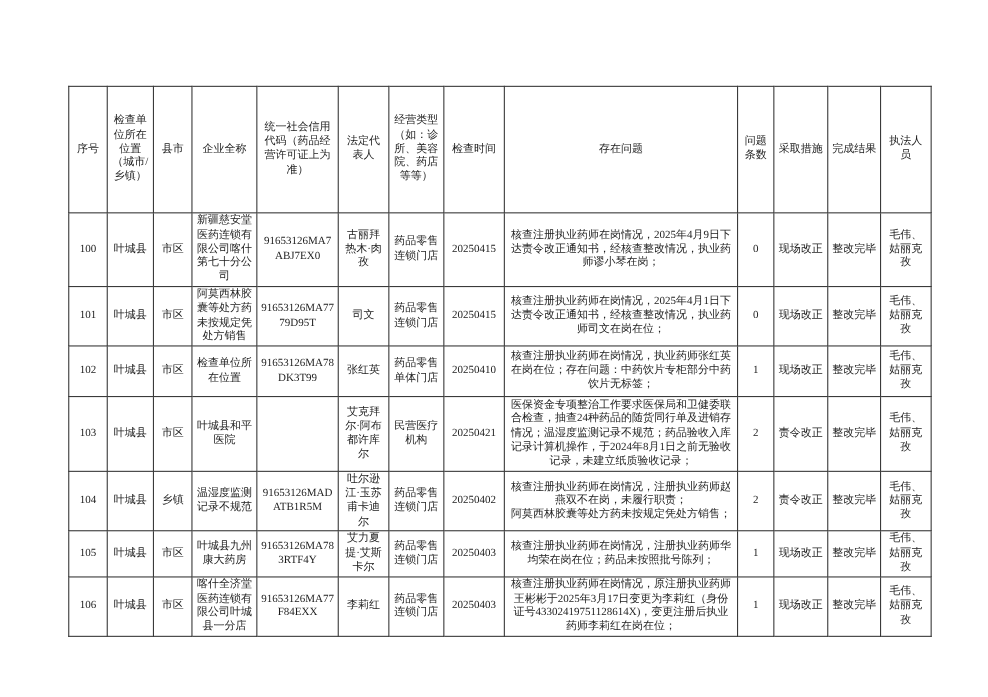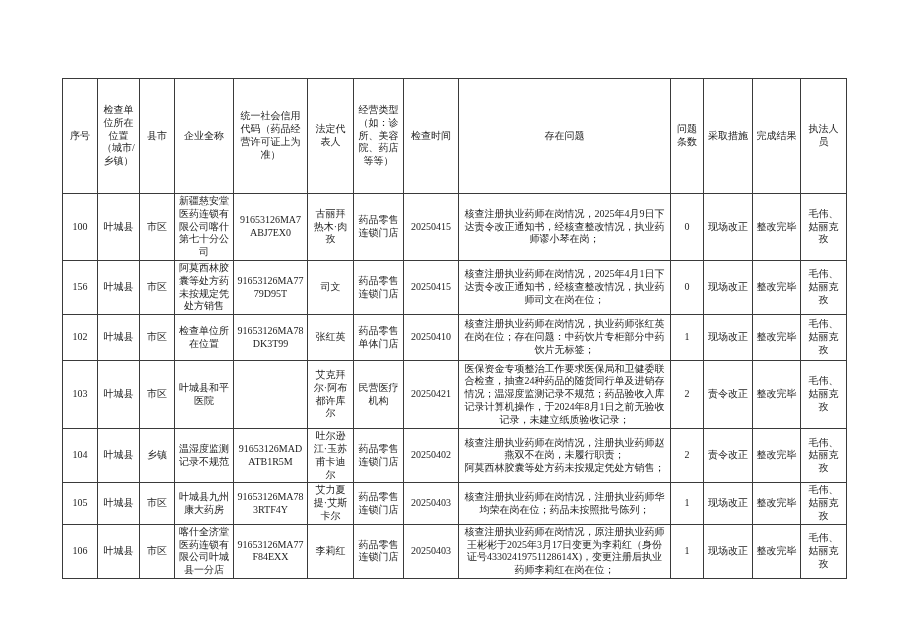--- a/index.html
+++ b/index.html
@@ -108,21 +108,21 @@
           <td>古丽拜热木·肉孜</td>
           <td>药品零售连锁门店</td>
           <td>20250415</td>
           <td>核查注册执业药师在岗情况，2025年4月9日下达责令改正通知书，经核查整改情况，执业药师谬小琴在岗；</td>
           <td>0</td>
           <td>现场改正</td>
           <td>整改完毕</td>
           <td>毛伟、姑丽克孜</td>
         </tr>
         <tr>
-          <td>156</td>
+          <td>101</td>
           <td>叶城县</td>
           <td>市区</td>
           <td>阿莫西林胶囊等处方药未按规定凭处方销售</td>
           <td>91653126MA7779D95T</td>
           <td>司文</td>
           <td>药品零售连锁门店</td>
           <td>20250415</td>
           <td>核查注册执业药师在岗情况，2025年4月1日下达责令改正通知书，经核查整改情况，执业药师司文在岗在位；</td>
           <td>0</td>
           <td>现场改正</td>

